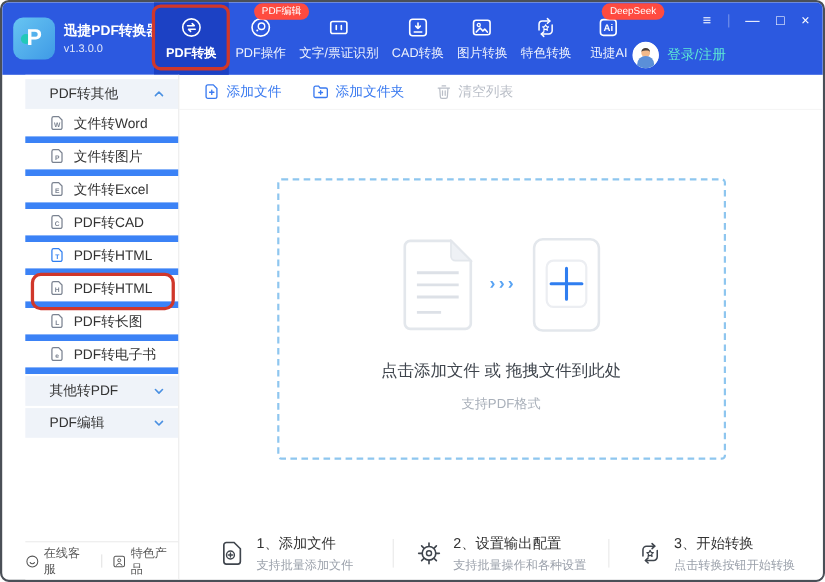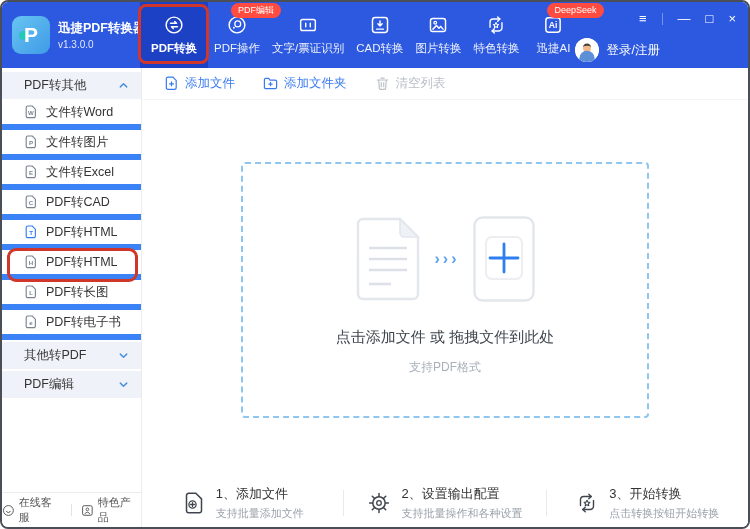--- a/index.html
+++ b/index.html
@@ -22,26 +22,26 @@
   .tab.active .tab-label{font-weight:bold;}
   .tab-icon{height:22px;display:flex;}
   .tab-icon svg{width:22px;height:22px;}
   .tab-label{font-size:11.5px;white-space:nowrap;}
   .badge{position:absolute;top:1px;left:50%;margin-left:-6px;background:#ff4b40;color:#fff;font-size:9px;line-height:1;padding:3px 7px;border-radius:8px;white-space:nowrap;z-index:4;}
   .tab-annotation{position:absolute;left:136px;top:2px;width:71px;height:60px;border:3px solid #d0372a;border-radius:8px;pointer-events:none;z-index:5;}
 
   .win-controls{position:absolute;top:10px;right:12px;display:flex;align-items:center;gap:15px;color:#fff;font-size:13px;z-index:2;}
   .wc{cursor:pointer;line-height:1;display:inline-block;}
   .wc-divider{width:1px;height:12px;background:rgba(255,255,255,.35);}
-  .login{position:absolute;right:88px;top:36px;display:flex;align-items:center;gap:8px;color:#ffffff;font-size:12.5px;white-space:nowrap;cursor:pointer;}
+  .login{position:absolute;right:88px;top:36px;display:flex;align-items:center;gap:8px;color:#5eead4;font-size:12.5px;white-space:nowrap;cursor:pointer;}
   .avatar{width:24px;height:24px;border-radius:50%;overflow:hidden;background:#fff;flex-shrink:0;}
   .avatar svg{width:24px;height:24px;display:block;}
 
   
-  .body{display:flex;height:459px;}
+  .body{display:flex;height:459px;padding-left:21px;}
   .sidebar{width:140px;border-right:1px solid #ececec;position:relative;display:flex;flex-direction:column;flex-shrink:0;background:#fff;}
   .side-section{height:27px;background:#eff3f9;display:flex;align-items:center;justify-content:space-between;padding:0 12px 0 22px;font-size:12.5px;color:#333;cursor:pointer;flex-shrink:0;}
   .side-section.first{margin-top:4px;margin-bottom:1px;}
   .side-section.collapsed{margin-top:2px;}
   .side-item{height:30px;display:flex;align-items:center;gap:8px;padding-left:22px;font-size:12.5px;color:#333;border-bottom:6px solid #3b82f6;cursor:pointer;flex-shrink:0;}
   .side-item .doc-ic{color:#7a8290;flex-shrink:0;}
   .side-item.highlight .doc-ic{color:#2f7ef0;}
   .side-annotation{position:absolute;left:5px;top:180px;width:131px;height:34px;border:3px solid #d0372a;border-radius:9px;pointer-events:none;z-index:3;}
   .side-footer{margin-top:auto;height:35px;border-top:1px solid #ececec;display:flex;align-items:center;justify-content:center;gap:9px;font-size:11px;color:#555;flex-shrink:0;}
   .sf-item{display:flex;align-items:center;gap:4px;cursor:pointer;}

